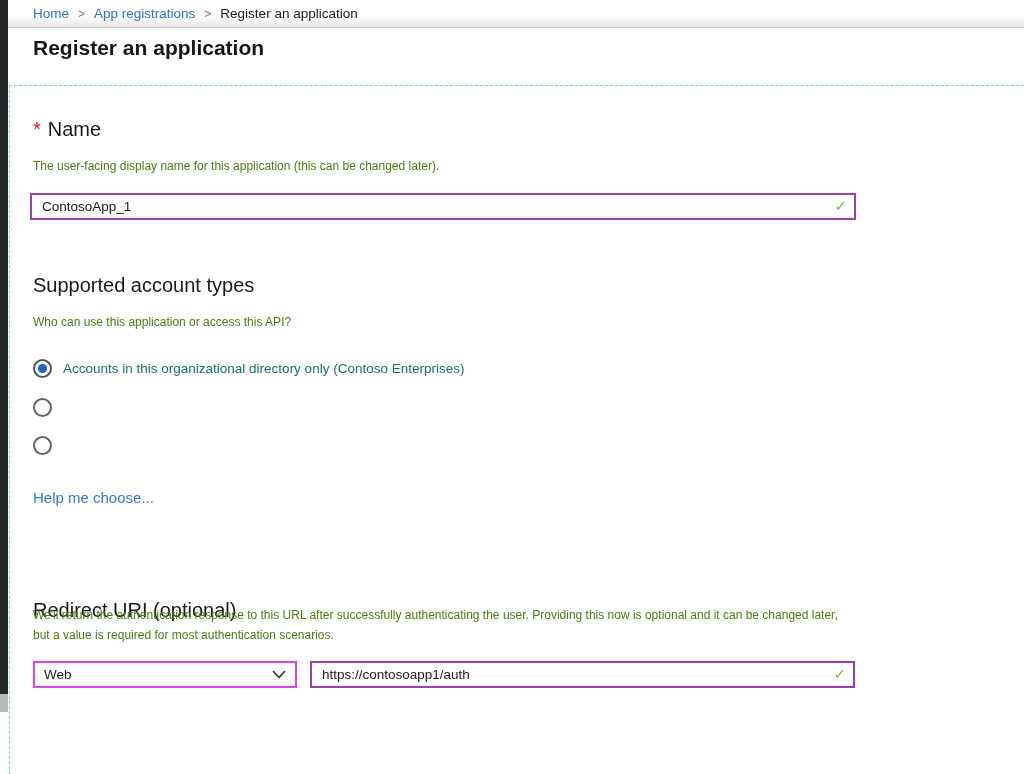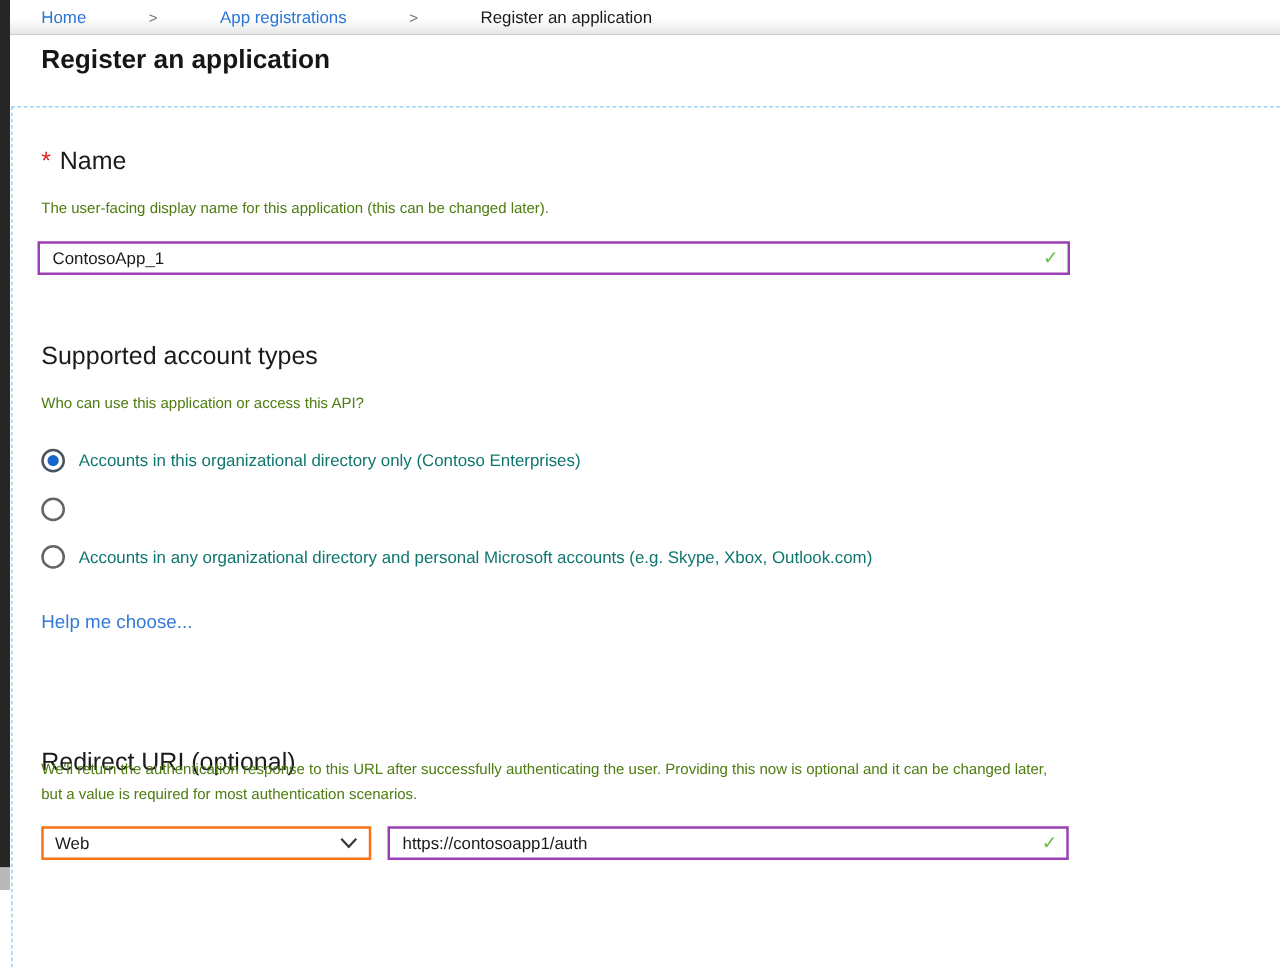--- a/index.html
+++ b/index.html
@@ -13,21 +13,20 @@
   .left-strip{position:absolute;left:0;top:0;width:8px;height:694px;background:#262626;}
   .left-strip-tail{position:absolute;left:0;top:694px;width:8px;height:18px;background:#b9b9b9;}
 
   
   .breadcrumb-bar{
     position:absolute;left:8px;top:0;right:0;height:28px;
     background:linear-gradient(#ffffff 55%,#e7e7e7 100%);
     border-bottom:1px solid #cfcfcf;
     display:flex;align-items:center;padding-left:25px;box-sizing:border-box;
     font-size:13.5px;
-    gap:41px;
   }
   .crumb-link{color:#2874d8;cursor:pointer;text-decoration:none;}
   .crumb-sep{color:#777;margin:0 9px;font-size:12px;}
   .crumb-current{color:#1a1a1a;}
 
   
   .page-header{position:absolute;left:8px;top:29px;right:0;height:56px;background:#fff;padding-left:25px;box-sizing:border-box;}
   .page-title{font-size:21px;font-weight:700;color:#161616;margin-top:6px;line-height:26px;}
   .preview-badge{font-size:9.5px;color:#747474;letter-spacing:1.3px;margin-top:1px;}
 
@@ -62,21 +61,21 @@
     display:flex;align-items:center;justify-content:center;
   }
   .radio-circle.selected{border-color:#4a5560;}
   .radio-dot{width:9px;height:9px;border-radius:50%;background:#1665c9;}
   .radio-label{margin-left:11px;font-size:13.5px;color:#0f766e;}
 
   .link{color:#3579d8;font-size:15px;cursor:pointer;}
 
   .dropdown{
     position:absolute;left:33px;top:661px;width:264px;height:27px;
-    border:2px solid #f97316;background:#fff;box-sizing:border-box;
+    border:2px solid #d946ef;background:#fff;box-sizing:border-box;
     display:flex;align-items:center;justify-content:space-between;
     padding:0 9px;font-size:13.5px;cursor:pointer;
   }
 </style>
 </head>
 <body>
 
 <div class="left-strip"></div>
 <div class="left-strip-tail"></div>
 
@@ -111,21 +110,20 @@
   <span class="radio-circle selected">
       <span class="radio-dot"></span>
     </span>
   <span class="radio-label">Accounts in this organizational directory only (Contoso Enterprises)</span>
 </div>
 <div class="radio-row" style="top:398px;">
   <span class="radio-circle"></span>
 </div>
 <div class="radio-row" style="top:436px;">
   <span class="radio-circle"></span>
-  <span class="radio-label">Accounts in any organizational directory and personal Microsoft accounts (e.g. Skype, Xbox, Outlook.com)</span>
 </div>
 
 <a class="abs link" style="left:33px;top:489px;">Help me choose...</a>
 
 <div class="abs section-heading" style="left:33px;top:566px;margin-top:33px;">Redirect URI (optional)</div>
 <div class="abs desc" style="left:33px;top:605px;width:814px;line-height:20px;">We'll return the authentication response to this URL after successfully authenticating the user. Providing this now is optional and it can be changed later, but a value is required for most authentication scenarios.</div>
 
 <div class="dropdown">
   <span>Web</span>
   <svg width="14" height="9" viewBox="0 0 14 9">

